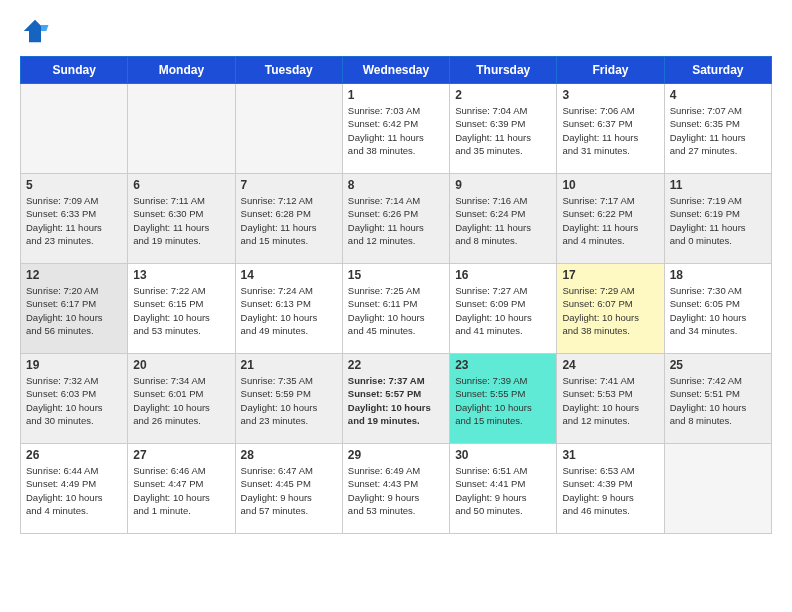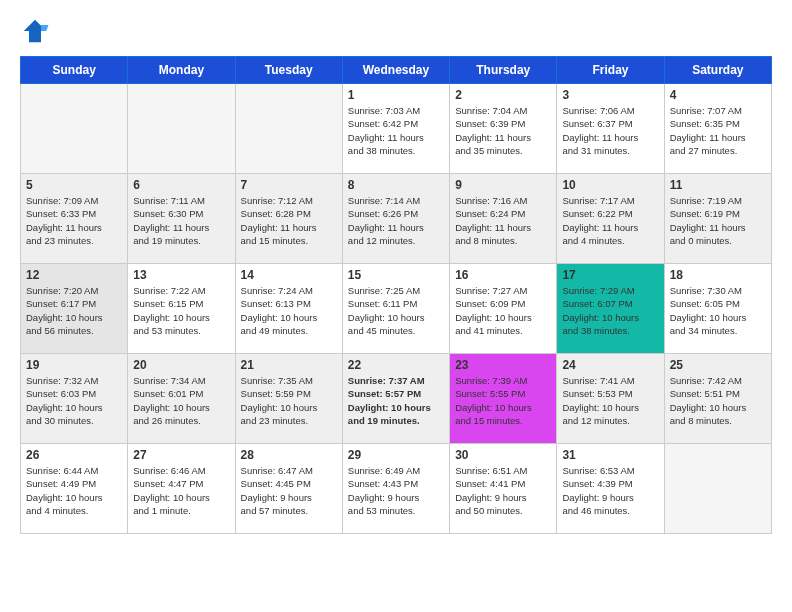--- a/index.html
+++ b/index.html
@@ -242,21 +242,21 @@
 Daylight: 10 hours
 and 45 minutes.</div>
           </td>
           <td style="background-color: rgb(255, 255, 255);">
             <span class="day-num">16</span>
             <div class="day-info" style="white-space: pre-line;">Sunrise: 7:27 AM
 Sunset: 6:09 PM
 Daylight: 10 hours
 and 41 minutes.</div>
           </td>
-          <td style="background-color: #14b8a6;">
+          <td style="background-color: #fef9c3;">
             <span class="day-num">17</span>
             <div class="day-info" style="white-space: pre-line;">Sunrise: 7:29 AM
 Sunset: 6:07 PM
 Daylight: 10 hours
 and 38 minutes.</div>
           </td>
           <td style="background-color: rgb(255, 255, 255);">
             <span class="day-num">18</span>
             <div class="day-info" style="white-space: pre-line;">Sunrise: 7:30 AM
 Sunset: 6:05 PM
@@ -286,21 +286,21 @@
 Daylight: 10 hours
 and 23 minutes.</div>
           </td>
           <td style="background-color: rgb(239, 239, 239);">
             <span class="day-num">22</span>
             <div class="day-info" style="white-space: pre-line; font-weight: bold;">Sunrise: 7:37 AM
 Sunset: 5:57 PM
 Daylight: 10 hours
 and 19 minutes.</div>
           </td>
-          <td style="background-color: #d946ef;">
+          <td style="background-color: #5eead4;">
             <span class="day-num">23</span>
             <div class="day-info" style="white-space: pre-line;">Sunrise: 7:39 AM
 Sunset: 5:55 PM
 Daylight: 10 hours
 and 15 minutes.</div>
           </td>
           <td style="background-color: rgb(239, 239, 239);">
             <span class="day-num">24</span>
             <div class="day-info" style="white-space: pre-line;">Sunrise: 7:41 AM
 Sunset: 5:53 PM

